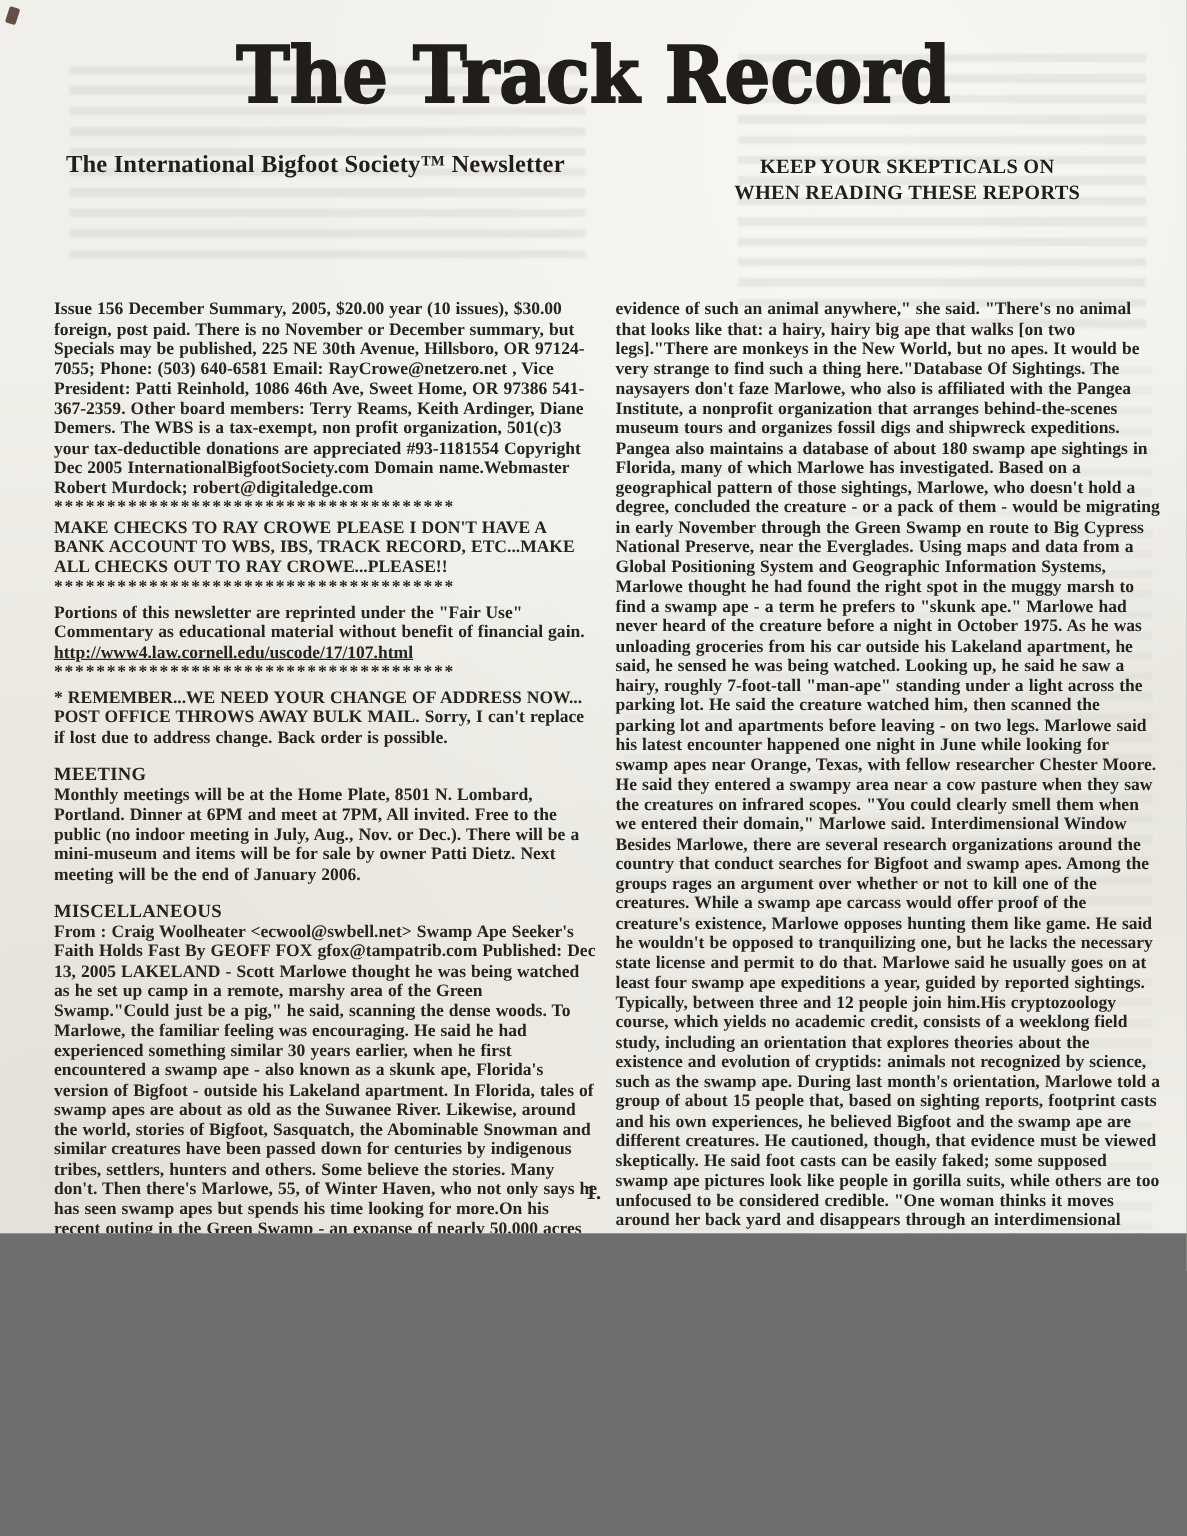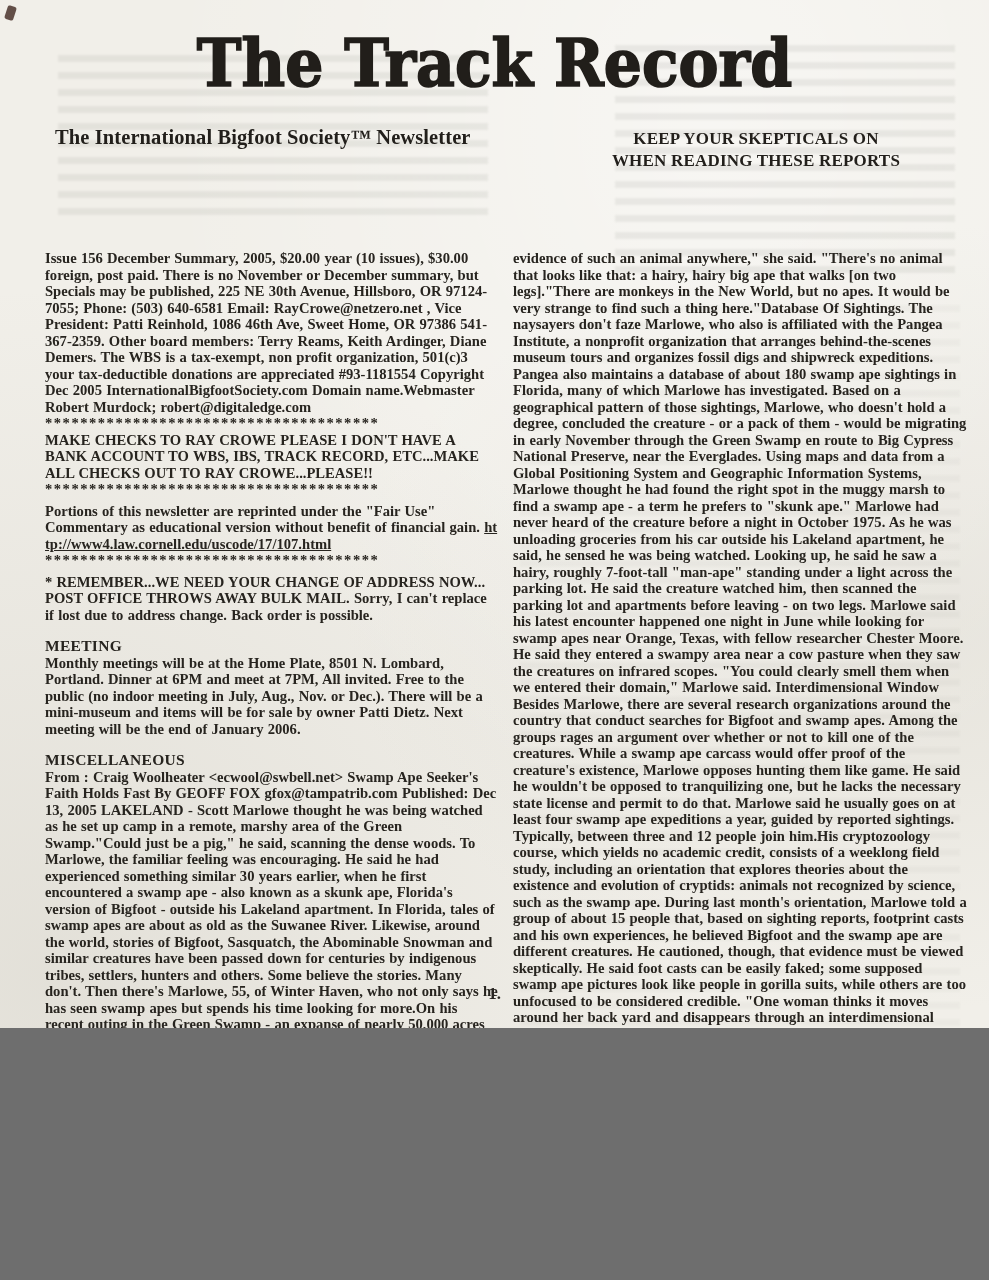--- a/index.html
+++ b/index.html
@@ -89,21 +89,21 @@
     <div>WHEN READING THESE REPORTS</div>
   </div>
 
   <div class="columns">
 
     <div class="col">
       <p>Issue 156 December Summary, 2005, $20.00 year (10 issues), $30.00 foreign, post paid. There is no November or December summary, but Specials may be published, 225 NE 30th Avenue, Hillsboro, OR 97124-7055; Phone: (503) 640-6581 Email: RayCrowe@netzero.net , Vice President: Patti Reinhold, 1086 46th Ave, Sweet Home, OR 97386 541-367-2359. Other board members: Terry Reams, Keith Ardinger, Diane Demers.  The WBS is a tax-exempt, non profit organization, 501(c)3 your tax-deductible donations are appreciated #93-1181554 Copyright Dec 2005 InternationalBigfootSociety.com Domain name.Webmaster Robert Murdock;  robert@digitaledge.com</p>
       <div class="sep">**************************************</div>
       <p>MAKE CHECKS TO RAY CROWE PLEASE I DON'T HAVE A BANK ACCOUNT TO WBS, IBS, TRACK RECORD, ETC...MAKE ALL CHECKS OUT TO RAY CROWE...PLEASE!!</p>
       <div class="sep">**************************************</div>
-      <p class="gap-top"><span>Portions of this newsletter are  reprinted under the  "Fair Use" Commentary as educational version without benefit of financial gain.</span> <a class="link" href="#">http://www4.law.cornell.edu/uscode/17/107.html</a></p>
+      <p class="gap-top"><span>Portions of this newsletter are  reprinted under the  "Fair Use" Commentary as educational material without benefit of financial gain.</span> <a class="link" href="#">http://www4.law.cornell.edu/uscode/17/107.html</a></p>
       <div class="sep">**************************************</div>
       <p class="gap-top">* REMEMBER...WE NEED YOUR CHANGE OF ADDRESS NOW... POST OFFICE THROWS AWAY BULK MAIL. Sorry, I can't replace if lost due to address change. Back order is possible.</p>
       <h2>MEETING</h2>
       <p>Monthly meetings will be at the Home Plate, 8501 N. Lombard, Portland. Dinner at 6PM and meet at 7PM, All invited.  Free to the public (no indoor meeting in July, Aug., Nov. or Dec.). There will be a mini-museum and items will be for sale by owner Patti Dietz. Next meeting will be the end of January 2006.</p>
       <h2>MISCELLANEOUS</h2>
       <p>From : Craig Woolheater &lt;ecwool@swbell.net&gt;    Swamp Ape Seeker's Faith Holds Fast By GEOFF FOX gfox@tampatrib.com Published: Dec 13, 2005   LAKELAND - Scott Marlowe thought he was being watched as he set up camp in a remote, marshy area of the Green Swamp."Could just be a pig," he said, scanning the dense woods. To Marlowe, the familiar feeling was encouraging. He said he had experienced something similar 30 years earlier, when he first encountered a swamp ape - also known as a skunk ape, Florida's version of Bigfoot - outside his Lakeland apartment. In Florida, tales of swamp apes are about as old as the Suwanee River. Likewise, around the world, stories of Bigfoot, Sasquatch, the Abominable Snowman and similar creatures have been passed down for centuries by indigenous tribes, settlers, hunters and others. Some believe the stories. Many don't. Then there's Marlowe, 55, of Winter Haven, who not only says he has seen swamp apes but spends his time looking for more.On his recent outing in the Green Swamp - an expanse of nearly 50,000 acres in Polk, Lake and Sumter counties - Marlowe spent a week in an area northeast of Lakeland. His goal was to photograph or videotape a swamp ape, or at least collect evidence such as hair, footprints or DNA samples. Joining Marlowe were students from an online course in cryptozoology - the study of mythic creatures such as Bigfoot and the Loch Ness Monster - that he teaches through Florida Keys Community College. Swamp ape enthusiasts from across Florida and elsewhere also made the trip. To Lorena Madrigal, an anthropology professor at the University of South Florida, the group was wasting its time. "There's no</p>
     </div>
 
     <div class="col">
       <p>evidence of such an animal anywhere," she said. "There's no animal that looks like that: a hairy, hairy big ape that walks [on two legs]."There are monkeys in the New World, but no apes. It would be very strange to find such a thing here."Database Of Sightings. The naysayers don't faze Marlowe, who also is affiliated with the Pangea Institute, a nonprofit organization that arranges behind-the-scenes museum tours and organizes fossil digs and shipwreck expeditions. Pangea also maintains a database of about 180 swamp ape sightings in Florida, many of which Marlowe has investigated. Based on a geographical pattern of those sightings, Marlowe, who doesn't hold a degree, concluded the creature - or a pack of them - would be migrating in early November through the Green Swamp en route to Big Cypress National Preserve, near the Everglades. Using maps and data from a Global Positioning System and Geographic Information Systems, Marlowe thought he had found the right spot in the muggy marsh to find a swamp ape - a term he prefers to "skunk ape." Marlowe had never heard of the creature before a night in October 1975. As he was unloading groceries from his car outside his Lakeland apartment, he said, he sensed he was being watched. Looking up, he said he saw a hairy, roughly 7-foot-tall "man-ape" standing under a light across the parking lot. He said the creature watched him, then scanned the parking lot and apartments before leaving - on two legs. Marlowe said his latest encounter happened one night in June while looking for swamp apes near Orange, Texas, with fellow researcher Chester Moore. He said they entered a swampy area near a cow pasture when they saw the creatures on infrared scopes. "You could clearly smell them when we entered their domain," Marlowe said. Interdimensional Window Besides Marlowe, there are several research organizations around the country that conduct searches for Bigfoot and swamp apes. Among the groups rages an argument over whether or not to kill one of the creatures. While a swamp ape carcass would offer proof of the creature's existence, Marlowe opposes hunting them like game. He said he wouldn't be opposed to tranquilizing one, but he lacks the necessary state license and permit to do that. Marlowe said he usually goes on at least four swamp ape expeditions a year, guided by reported sightings. Typically, between three and 12 people join him.His cryptozoology course, which yields no academic credit, consists of a  weeklong field study, including an orientation that explores theories about the existence and evolution of cryptids: animals not recognized by science, such as the swamp ape. During last month's orientation, Marlowe told a group of about 15 people that, based on sighting reports, footprint casts and his own experiences, he believed Bigfoot and the swamp ape are different creatures. He cautioned, though, that evidence must be viewed skeptically. He said foot casts can be easily faked; some supposed swamp ape pictures look like people in gorilla suits, while others are too unfocused to be considered credible. "One woman thinks it moves around her back yard and disappears through an interdimensional window," he said. Possible Nests Found Joining Marlowe's group in the Green Swamp last month was Ken Gerhard, a devoted swamp ape searcher who spent about 15 years touring the United States with his band, Bozo Porno Circus. The Houston man now tours remote parts of the world with kindred spirits in search of mysterious creatures.In Australia, Gerhard has searched for the Yowie, the Down Under version of Bigfoot. He spent a few days in the Green Swamp on his way to Belize, where he planned to look for Sisemite, that country's</p>

